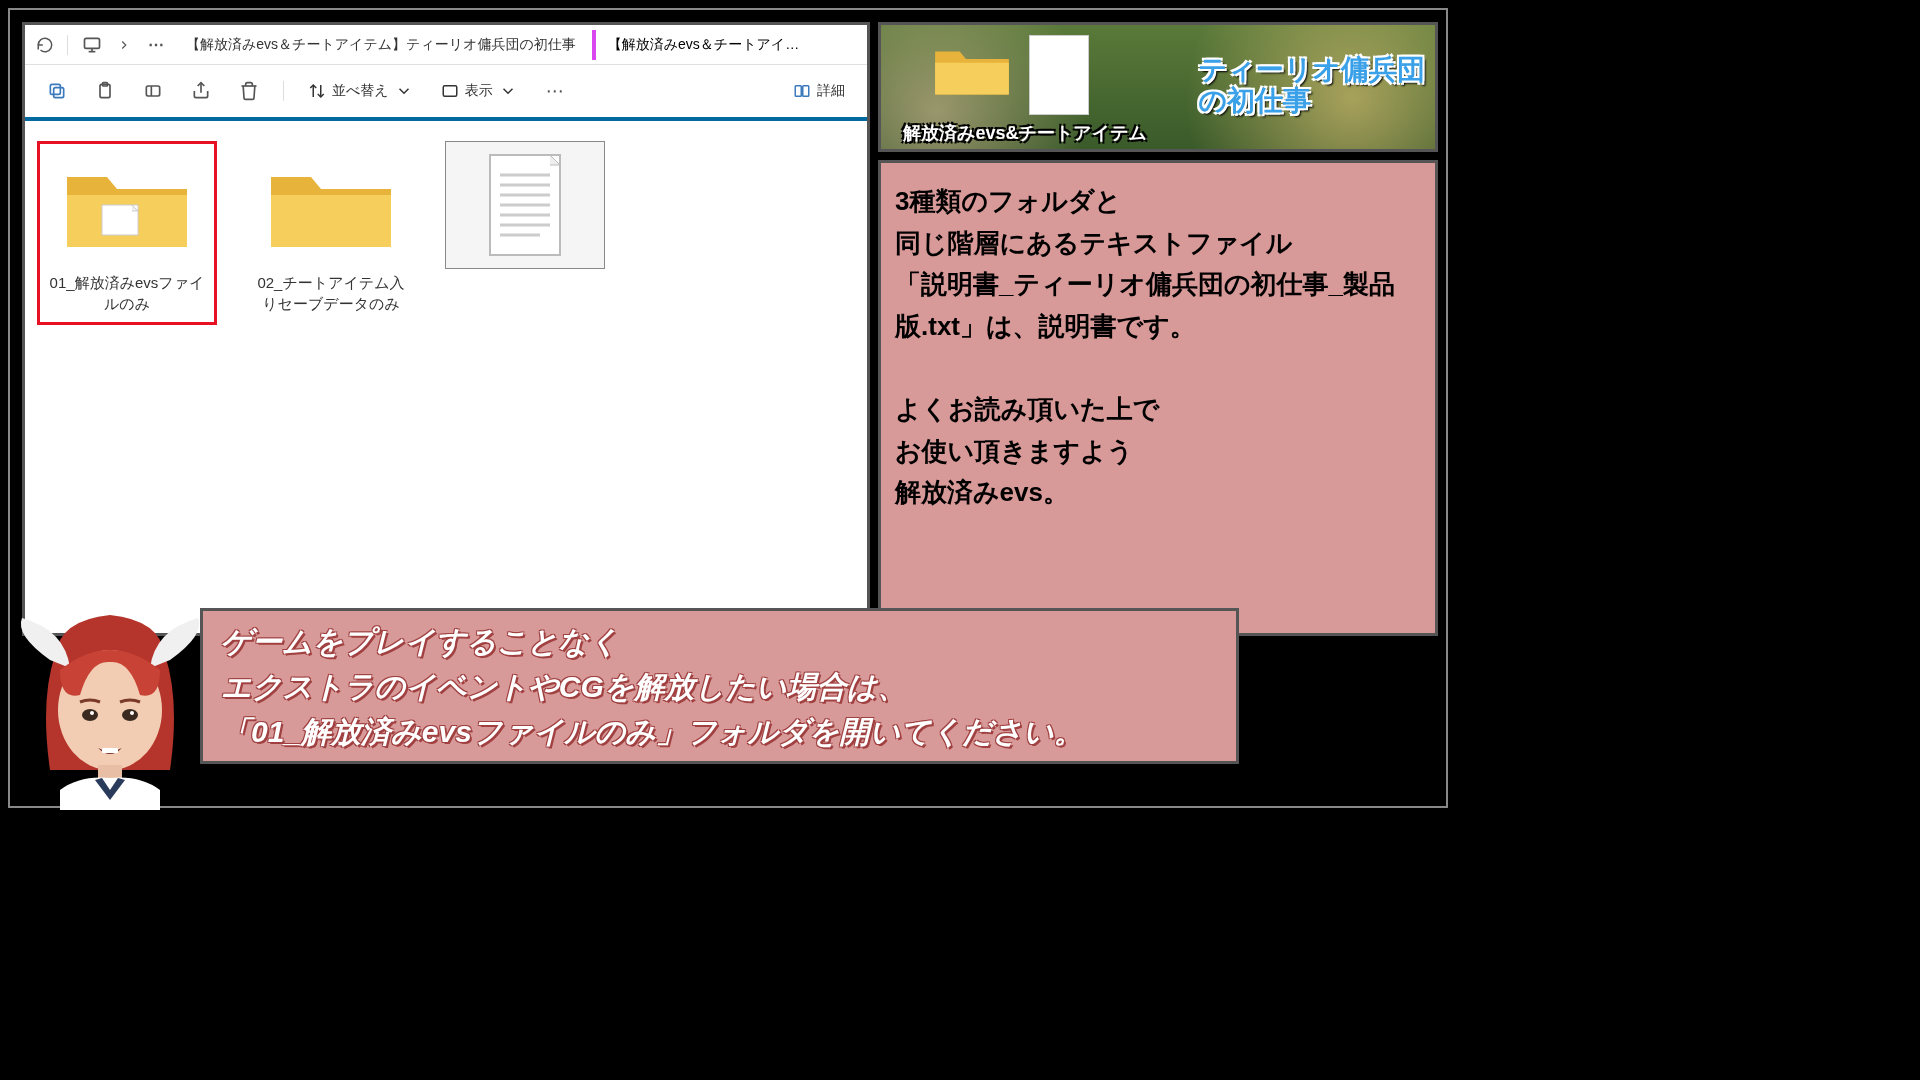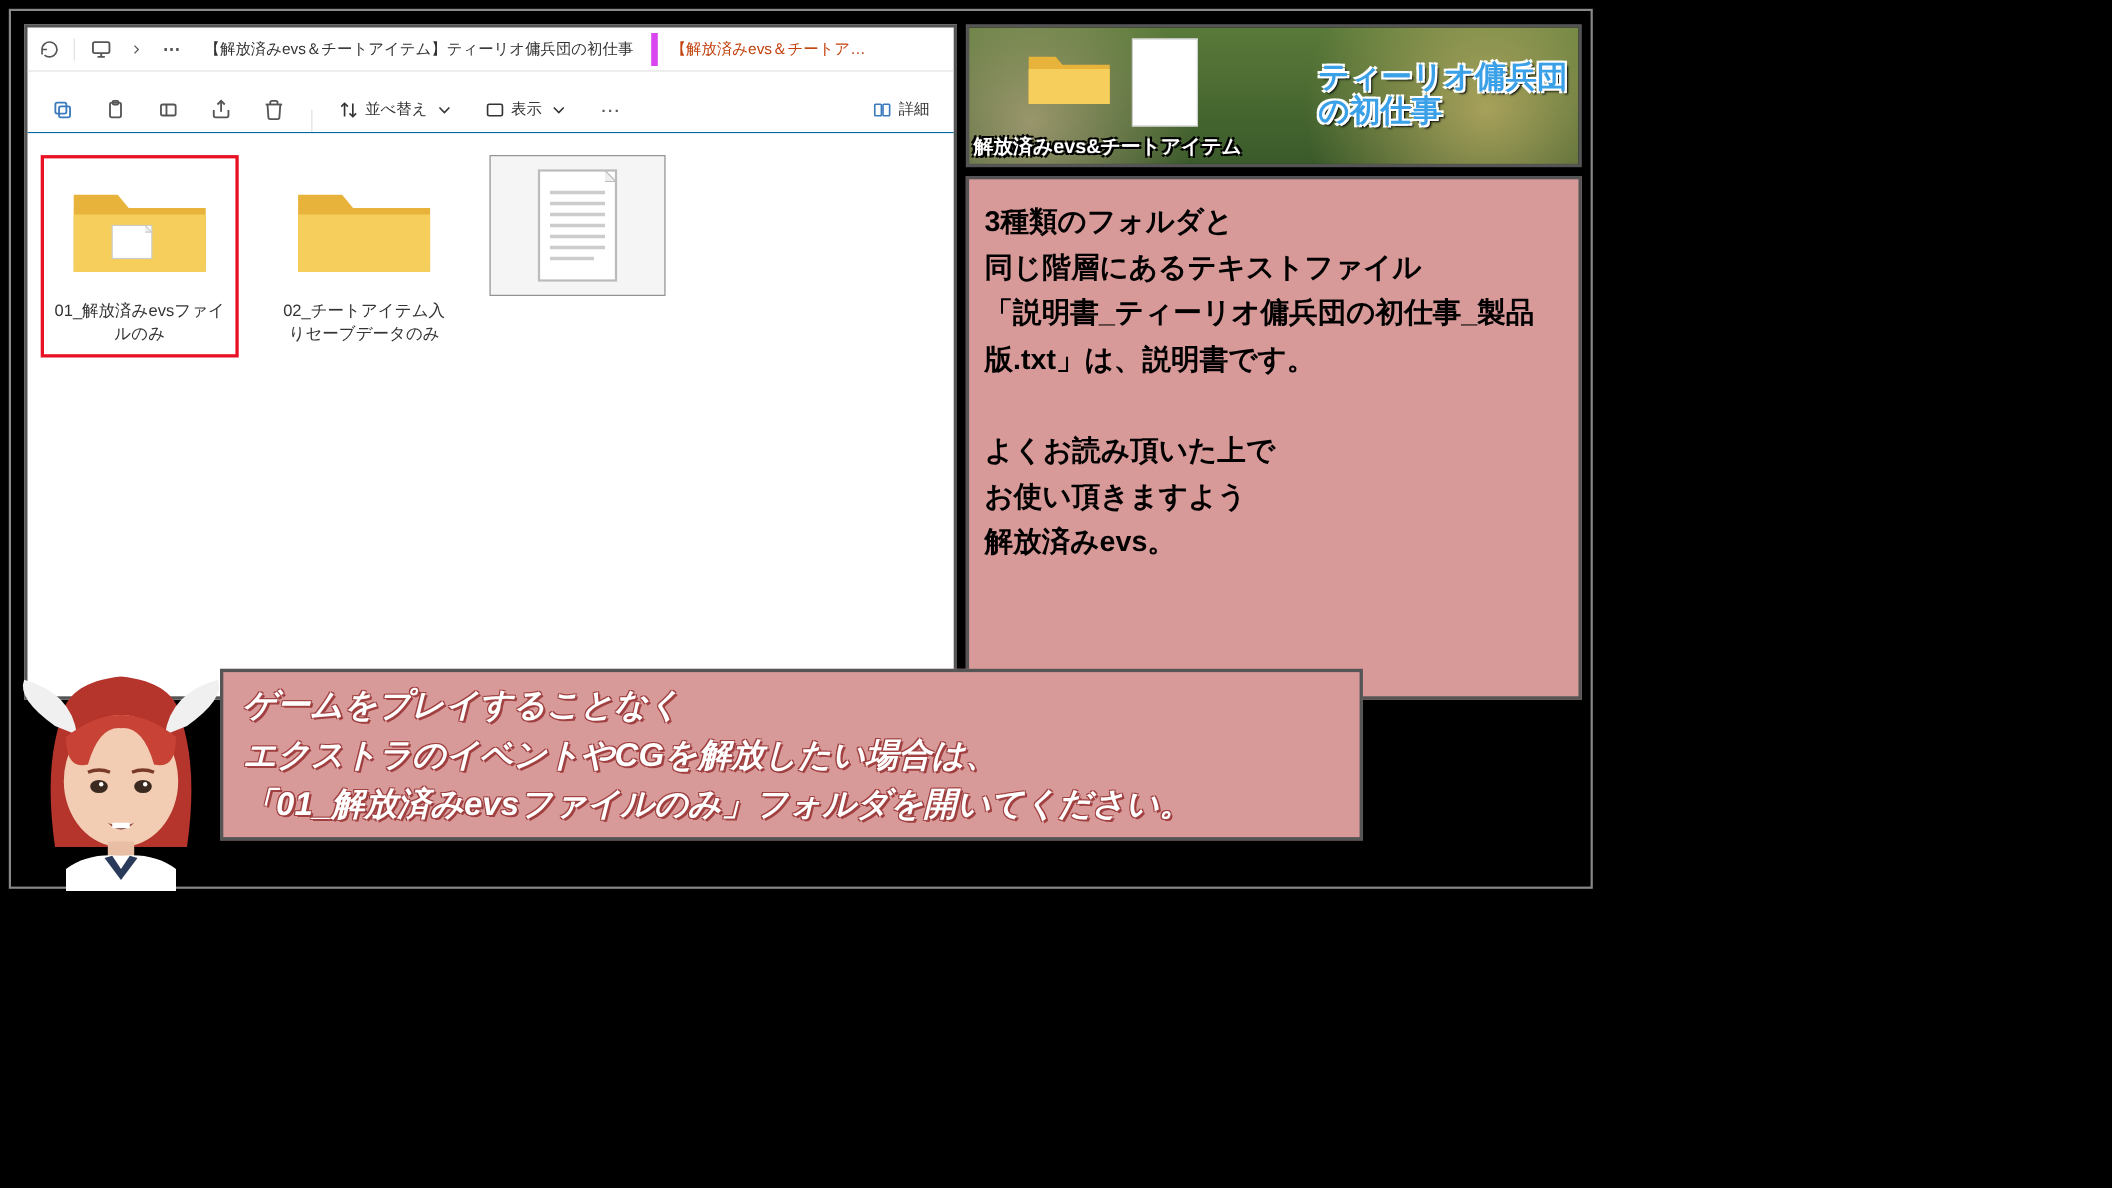--- a/index.html
+++ b/index.html
@@ -37,28 +37,28 @@
     .icon-btn { width: 28px; height: 28px; display: flex; align-items: center; justify-content: center; color: #555; cursor: pointer; }
     .tab {
       padding: 6px 12px;
       font-size: 14px;
       color: #333;
       white-space: nowrap;
       overflow: hidden;
       text-overflow: ellipsis;
       max-width: 420px;
     }
-    .tab.inactive { color: #c2410c; max-width: 220px; border-left: 6px solid #d946ef; }
+    .tab.inactive { color: #000000; max-width: 220px; border-left: 4px solid #d946ef; }
     .toolbar {
       display: flex;
-      align-items: flex-end;
+      align-items: center;
       height: 56px;
       padding: 0 12px;
       gap: 8px;
-      border-bottom: 1px solid #0369a1;
+      border-bottom: 4px solid #0369a1;
     }
     .tool-btn {
       width: 40px; height: 40px;
       display: flex; align-items: center; justify-content: center;
       color: #555;
       border-radius: 4px;
     }
     .tool-btn svg { width: 20px; height: 20px; }
     .tool-label-btn {
       display: flex; align-items: center;
@@ -105,21 +105,21 @@
       overflow: hidden;
     }
     .banner-content { position: relative; width: 100%; height: 100%; }
     .banner-thumbs {
       position: absolute; top: 10px; left: 48px;
       display: flex; gap: 14px;
     }
     .banner-folder { width: 86px; height: 70px; }
     .banner-doc { width: 60px; height: 80px; background: #fff; border: 1px solid #ccc; }
     .banner-caption {
-      position: absolute; bottom: 4px; left: 4px;
+      position: absolute; bottom: 4px; left: 22px;
       font-size: 18px; font-weight: bold;
       color: #fff;
       text-shadow: 2px 2px 0 #000, -2px -2px 0 #000, 2px -2px 0 #000, -2px 2px 0 #000;
     }
     .banner-title {
       position: absolute; right: 10px; top: 30px;
       font-size: 28px; font-weight: 900;
       color: #3aa0e8;
       text-shadow: 2px 2px 0 #fff, -2px -2px 0 #fff, 2px -2px 0 #fff, -2px 2px 0 #fff, 3px 3px 2px #000;
       text-align: left;

